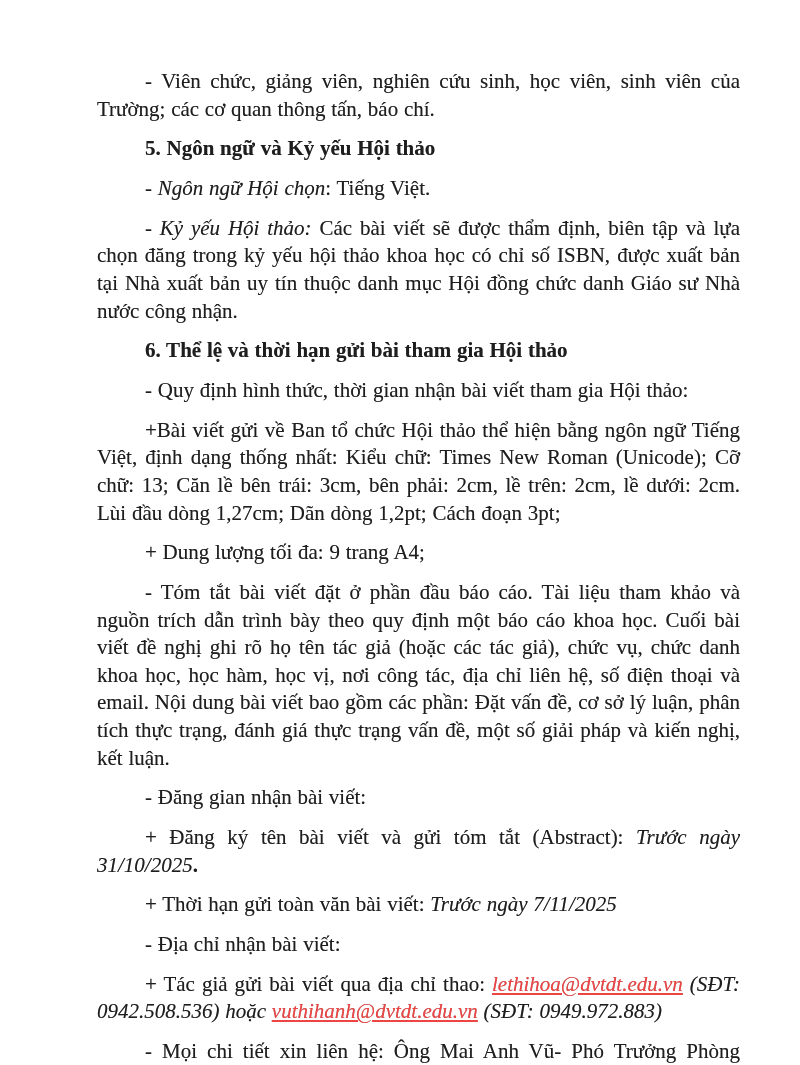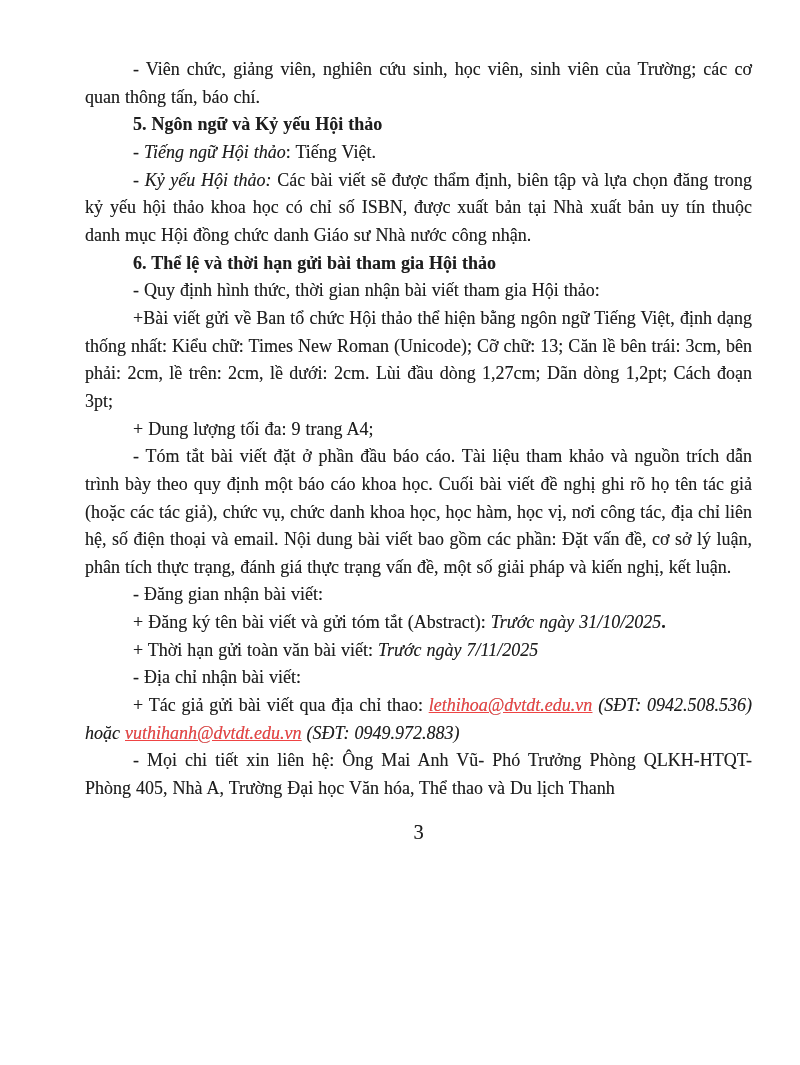--- a/index.html
+++ b/index.html
@@ -16,22 +16,22 @@
   }
   .page {
     box-sizing: border-box;
     width: 800px;
     height: 1065px;
     padding: 56px 48px 0 85px;
     background: #ffffff;
     text-shadow: 0 0 0.6px rgba(25, 25, 25, 0.45); 
   }
   .para {
-    margin: 0;
-    font-size: 18px;
+    margin: 12px;
+    font-size: 21px;
     line-height: 27.65px;
     text-align: justify;
     text-indent: 48px;
     word-spacing: 0.5px;
   }
   .heading {
     font-weight: 700;
   }
   .i { font-style: italic; }
   .b { font-weight: 700; }
@@ -52,21 +52,21 @@
 <body>
 
 <div class="page">
 
   <p class="para"><span>- Viên chức, giảng viên, nghiên cứu sinh, học viên, sinh viên của Trường; các cơ quan thông tấn, báo chí.</span></p>
 
 
 
   <p class="para heading"><span>5. Ngôn ngữ và Kỷ yếu Hội thảo</span></p>
 
-  <p class="para"><span class="i">- Tiếng ngữ Hội thảo</span><span>: Tiếng Việt.</span></p>
+  <p class="para"><span class="i">- Ngôn ngữ Hội chọn</span><span>: Tiếng Việt.</span></p>
 
   <p class="para"><span class="i">- Kỷ yếu Hội thảo:</span><span> Các bài viết sẽ được thẩm định, biên tập và lựa chọn đăng trong kỷ yếu hội thảo khoa học có chỉ số ISBN, được xuất bản tại Nhà xuất bản uy tín thuộc danh mục Hội đồng chức danh Giáo sư Nhà nước công nhận.</span></p>
 
   <p class="para heading"><span>6. Thể lệ và thời hạn gửi bài tham gia Hội thảo</span></p>
 
   <p class="para"><span>- Quy định hình thức, thời gian nhận bài viết tham gia Hội thảo:</span></p>
 
   <p class="para"><span>+Bài viết gửi về Ban tổ chức Hội thảo thể hiện bằng ngôn ngữ Tiếng Việt, định dạng thống nhất: Kiểu chữ: Times New Roman (Unicode); Cỡ chữ: 13; Căn lề bên trái: 3cm, bên phải: 2cm, lề trên: 2cm, lề dưới: 2cm. Lùi đầu dòng 1,27cm; Dãn dòng 1,2pt; Cách đoạn 3pt;</span></p>
 
   <p class="para"><span>+ Dung lượng tối đa: 9 trang A4;</span></p>

